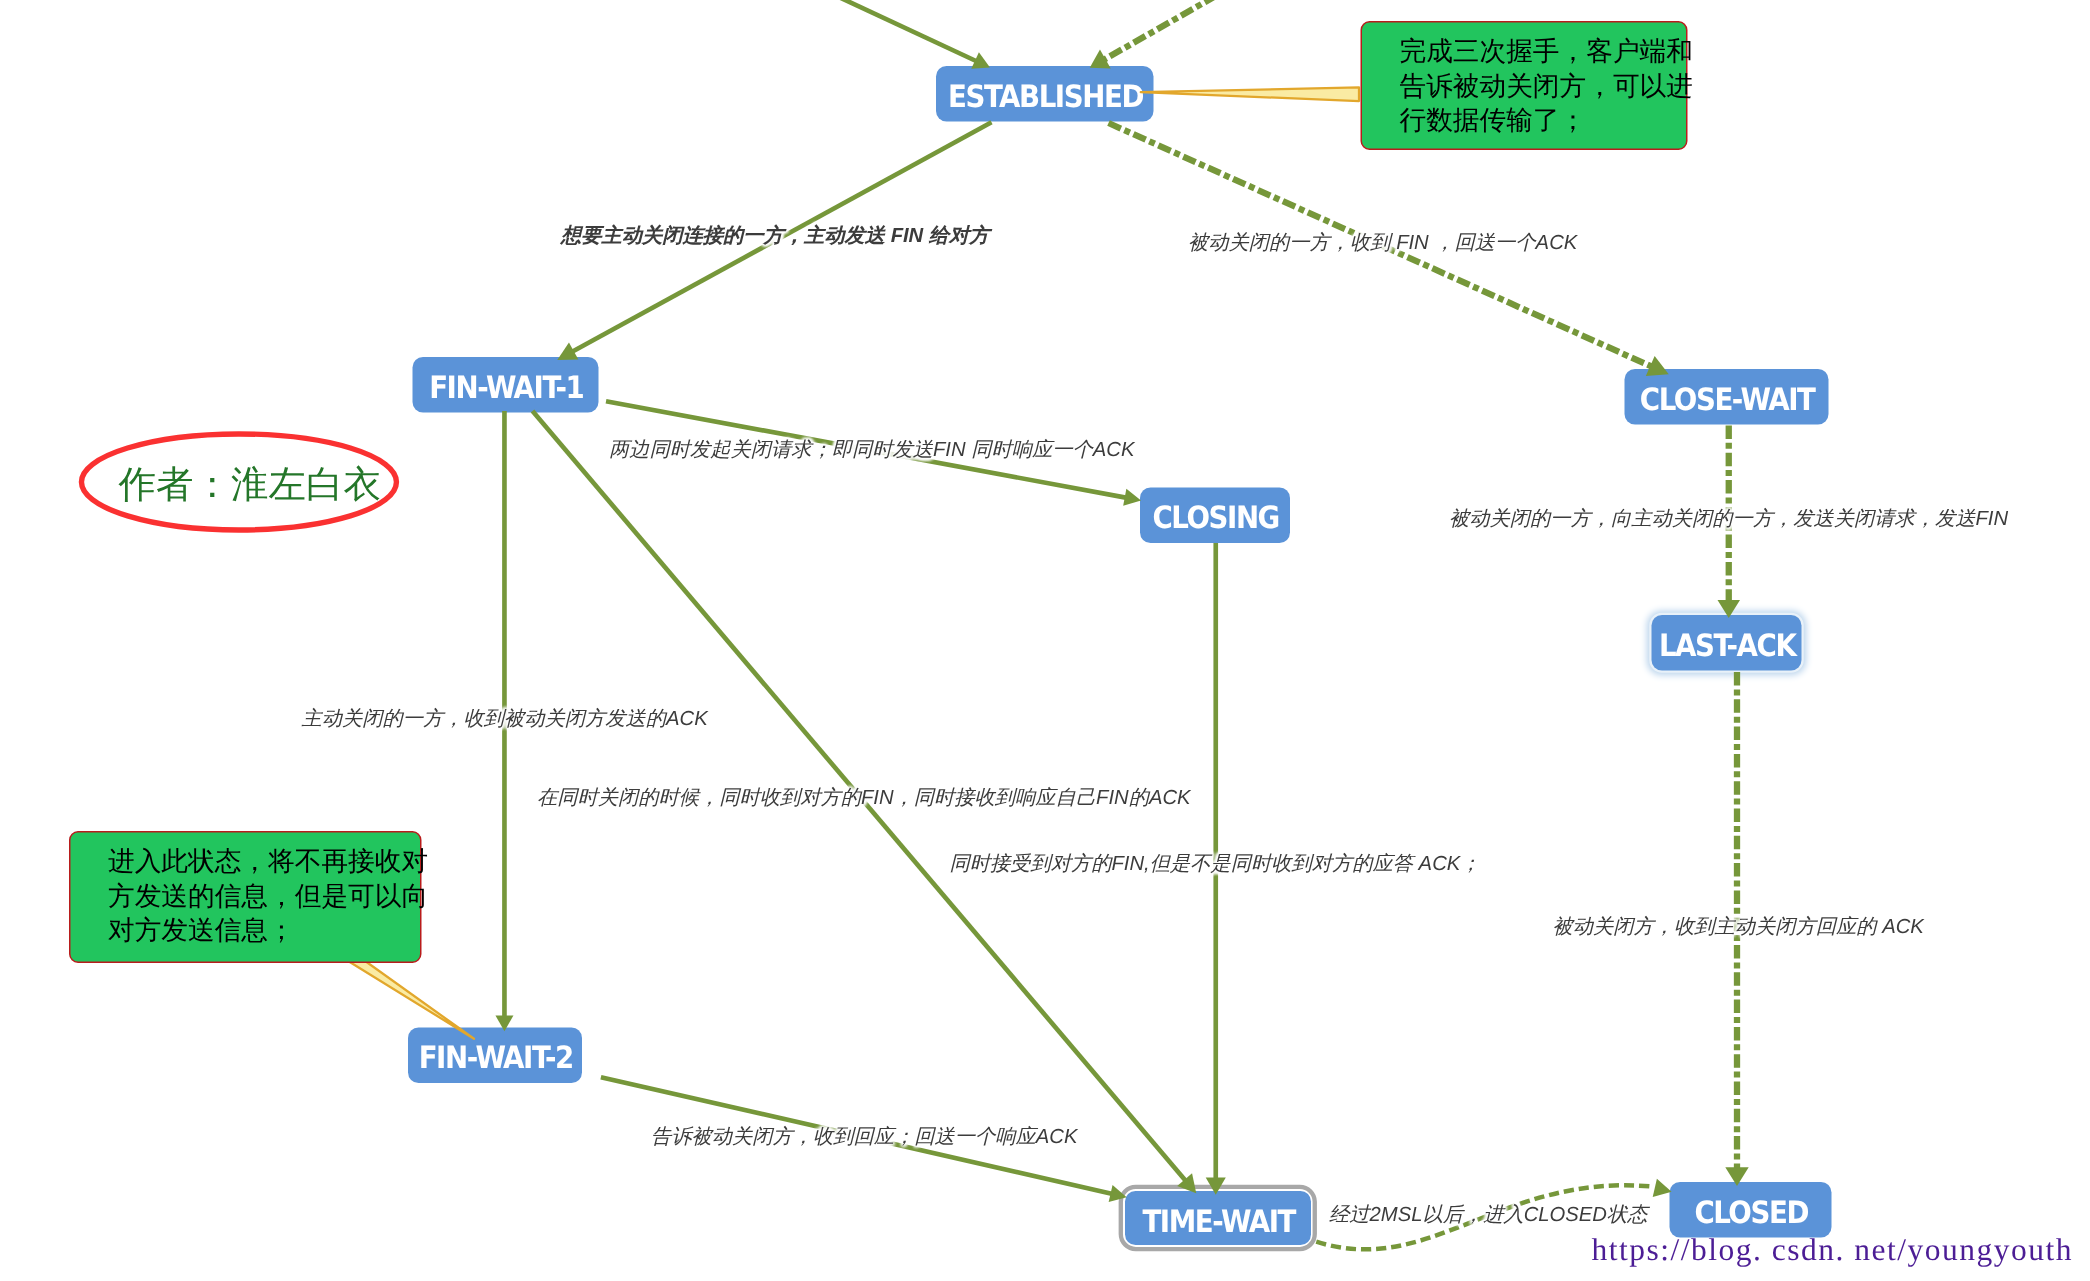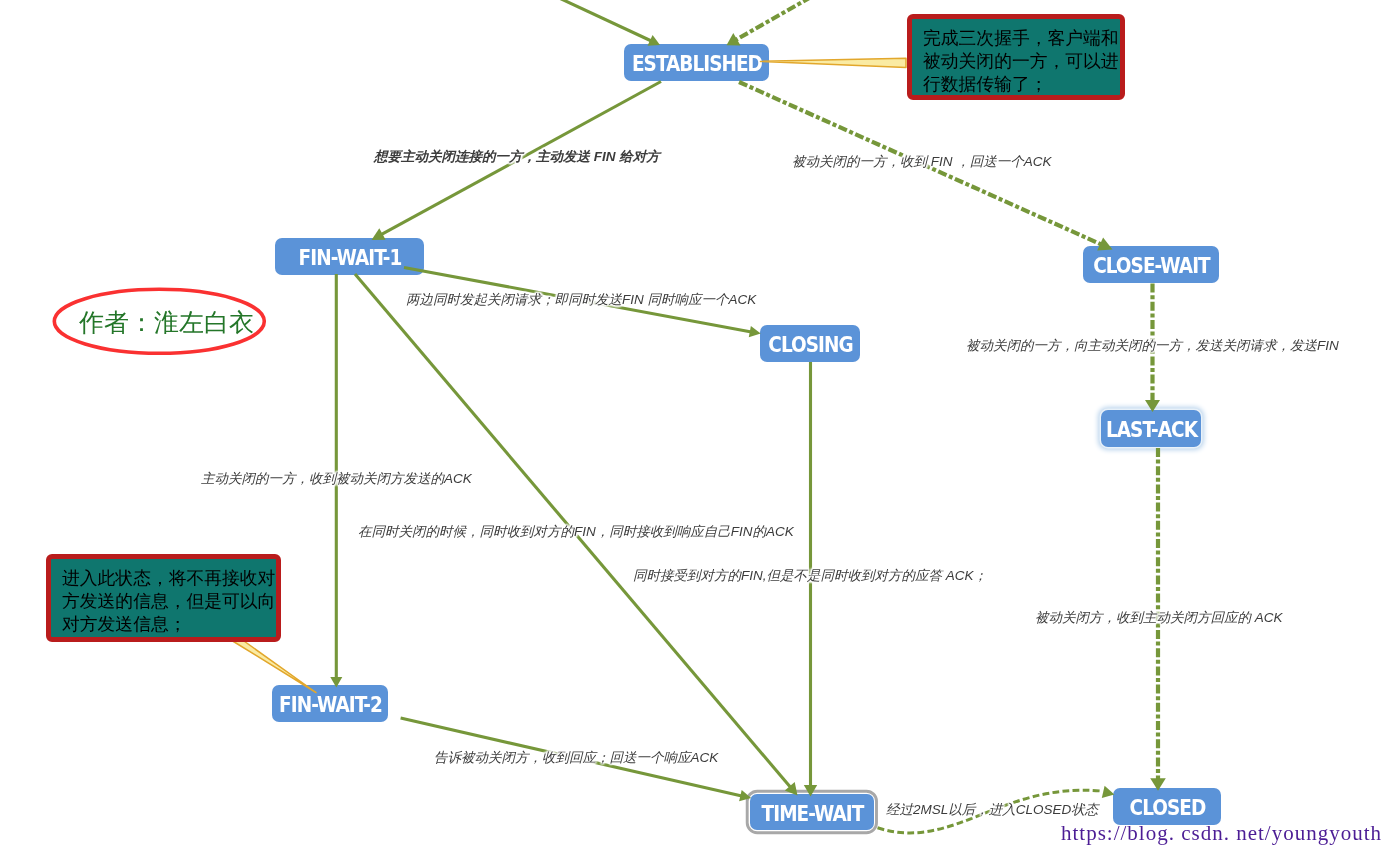--- a/index.html
+++ b/index.html
@@ -13,22 +13,22 @@
       color:#ffffff;font-weight:bold;font-size:20.5px;letter-spacing:-0.95px;
       font-family:"DejaVu Sans",sans-serif;font-stretch:condensed;}
 .node .nlabel{line-height:1;white-space:nowrap;padding-left:0.95px;position:relative;top:2px;}
 .node.hover{box-shadow:0 0 0 1.5px #e8f1f9, 0 0 5px 2.5px #b9d3ec;}
 .node.selected{box-shadow:0 0 0 1.3px #ffffff;}
 .edge-label{position:absolute;z-index:5;font-style:italic;font-size:13.5px;color:#3c3c3c;
             white-space:nowrap;line-height:1.2;
             text-shadow:0 0 3px #fff,0 0 3px #fff,0 0 3px #fff,0 0 3px #fff,0 0 2px #fff,
                         1.2px 0 2px #fff,-1.2px 0 2px #fff,0 1.2px 2px #fff,0 -1.2px 2px #fff,
                         1px 1px 2px #fff,-1px -1px 2px #fff,1px -1px 2px #fff,-1px 1px 2px #fff;}
-.note{z-index:4;position:absolute;box-sizing:border-box;background:#0f766e;border:5px solid #b91c1c;
-      border-radius:6px;padding:8px 10px 0 11px;font-size:17.8px;color:#000;line-height:23.2px;}
+.note{z-index:4;position:absolute;box-sizing:border-box;background:#22c55e;border:1px solid #b91c1c;
+      border-radius:6px;padding:8px 10px 0 25px;font-size:17.8px;color:#000;line-height:23.2px;}
 .note .nline{white-space:nowrap;}
 #author-text{position:absolute;font-family:"Liberation Serif",serif;font-size:25px;color:#247629;white-space:nowrap;}
 #watermark{position:absolute;font-family:"Liberation Serif",serif;font-size:21px;
            color:#4c1d95;white-space:nowrap;letter-spacing:1px;}
 </style>
 </head>
 <body>
 
 <div id="stage">
 
@@ -59,21 +59,21 @@
 <polygon fill="#76973a" points="1158.0,790.7 1150.2,778.2 1165.8,778.2"></polygon>
 <path d="M 877.5 827.8 C 954 852 1000 782 1101 791" fill="none" stroke="#76973a" stroke-width="3.0" stroke-dasharray="6.8 3.3" stroke-linecap="butt"></path>
 <polygon fill="#76973a" points="1114.4,794.5 1101.8,798.0 1104.6,785.8"></polygon>
 <polygon points="906,58.3 906,67.4 760.5,61.4" fill="#faeba3" stroke="#e2a72c" stroke-width="1.5" stroke-linejoin="round"></polygon>
 <polygon points="231,640 242.5,640 316,692.5" fill="#faeba3" stroke="#e2a72c" stroke-width="1.5" stroke-linejoin="round"></polygon>
 </svg>
 
 <div class="node normal" style="left:624px;top:44px;width:145px;height:37px;">
       <span class="nlabel">ESTABLISHED</span>
     </div>
-<div class="node normal" style="left:275px;top:238px;width:149px;height:37px;">
+<div class="node normal" style="left:275px;top:238px;width:124px;height:37px;">
       <span class="nlabel">FIN-WAIT-1</span>
     </div>
 <div class="node normal" style="left:760px;top:325px;width:100px;height:37px;">
       <span class="nlabel">CLOSING</span>
     </div>
 <div class="node normal" style="left:1083px;top:246px;width:136px;height:37px;">
       <span class="nlabel">CLOSE-WAIT</span>
     </div>
 <div class="node hover" style="left:1101px;top:410px;width:100px;height:37px;">
       <span class="nlabel">LAST-ACK</span>
@@ -94,21 +94,21 @@
 <div class="edge-label" style="left:966px;top:338px;">被动关闭的一方，向主动关闭的一方，发送关闭请求，发送FIN</div>
 <div class="edge-label" style="left:201px;top:471px;">主动关闭的一方，收到被动关闭方发送的ACK</div>
 <div class="edge-label" style="left:358px;top:524px;">在同时关闭的时候，同时收到对方的FIN，同时接收到响应自己FIN的ACK</div>
 <div class="edge-label" style="left:633px;top:568px;">同时接受到对方的FIN,但是不是同时收到对方的应答 ACK；</div>
 <div class="edge-label" style="left:1035px;top:610px;">被动关闭方，收到主动关闭方回应的 ACK</div>
 <div class="edge-label" style="left:434px;top:750px;">告诉被动关闭方，收到回应；回送一个响应ACK</div>
 <div class="edge-label" style="left:886px;top:802px;">经过2MSL以后，进入CLOSED状态</div>
 
 <div class="note" style="left:907px;top:14px;width:218px;height:86px;">
       <div class="nline">完成三次握手，客户端和</div>
-<div class="nline">被动关闭的一方，可以进</div>
+<div class="nline">告诉被动关闭方，可以进</div>
 <div class="nline">行数据传输了；</div>
     </div>
 <div class="note" style="left:46px;top:554px;width:235px;height:88px;">
       <div class="nline">进入此状态，将不再接收对</div>
 <div class="nline">方发送的信息，但是可以向</div>
 <div class="nline">对方发送信息；</div>
     </div>
 
 <div id="author-text" style="left:79px;top:306px;">作者：淮左白衣</div>
 <div id="watermark" style="left:1061px;top:821px;">https://blog. csdn. net/youngyouth</div>

